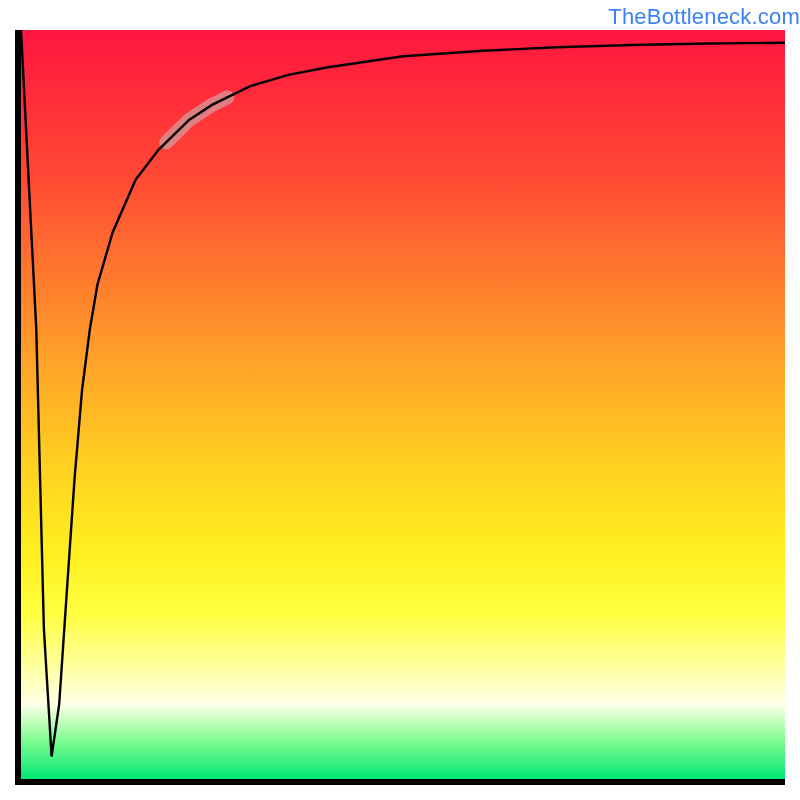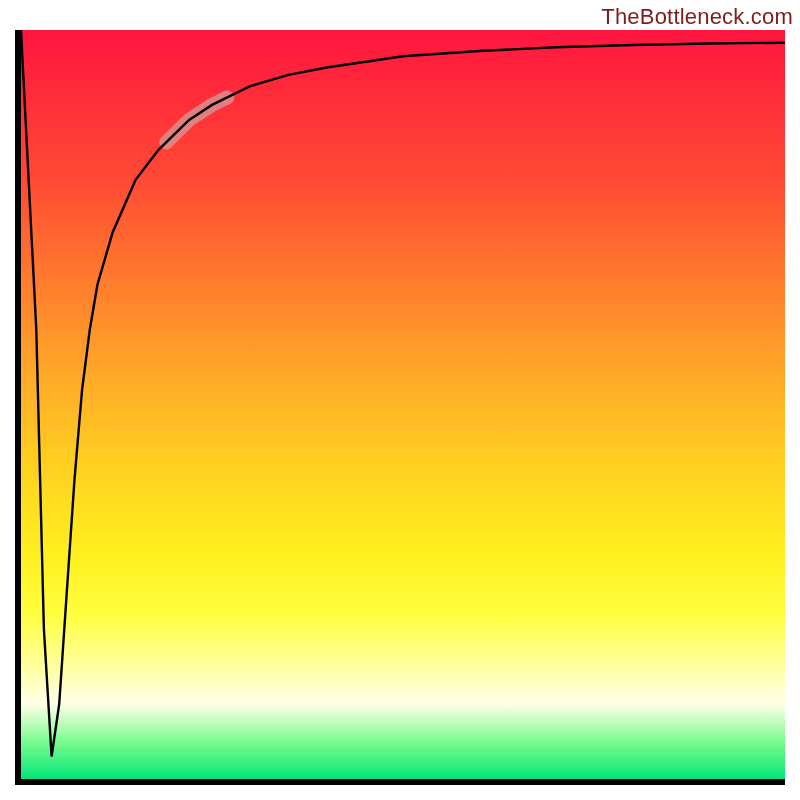--- a/index.html
+++ b/index.html
@@ -12,22 +12,22 @@
     overflow: hidden;
   }
   .wrap {
     position: relative;
     width: 800px;
     height: 800px;
   }
   .watermark {
     position: absolute;
     top: 4px;
-    right: 7px;
-    color: #7f1d1d;
+    right: 0;
+    color: #3b82f6;
     font-size: 22px;
     font-weight: 400;
     letter-spacing: 0.2px;
     z-index: 5;
   }
   .plot-frame {
     position: absolute;
     left: 15px;
     top: 30px;
     width: 770px;

